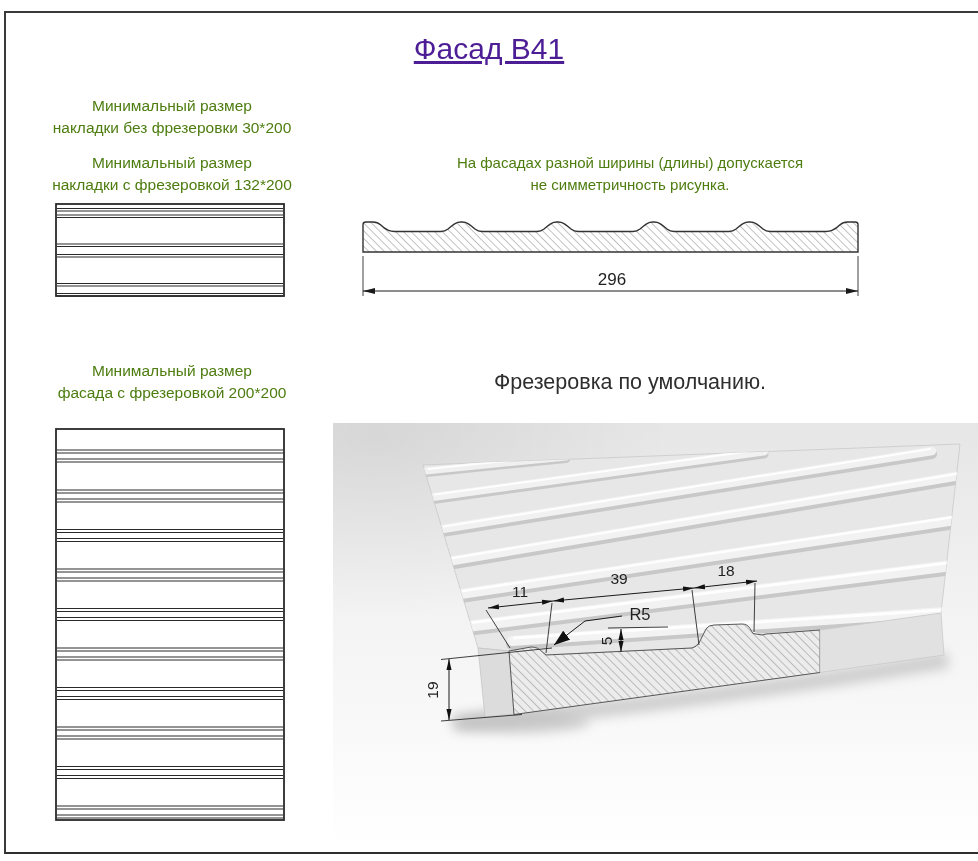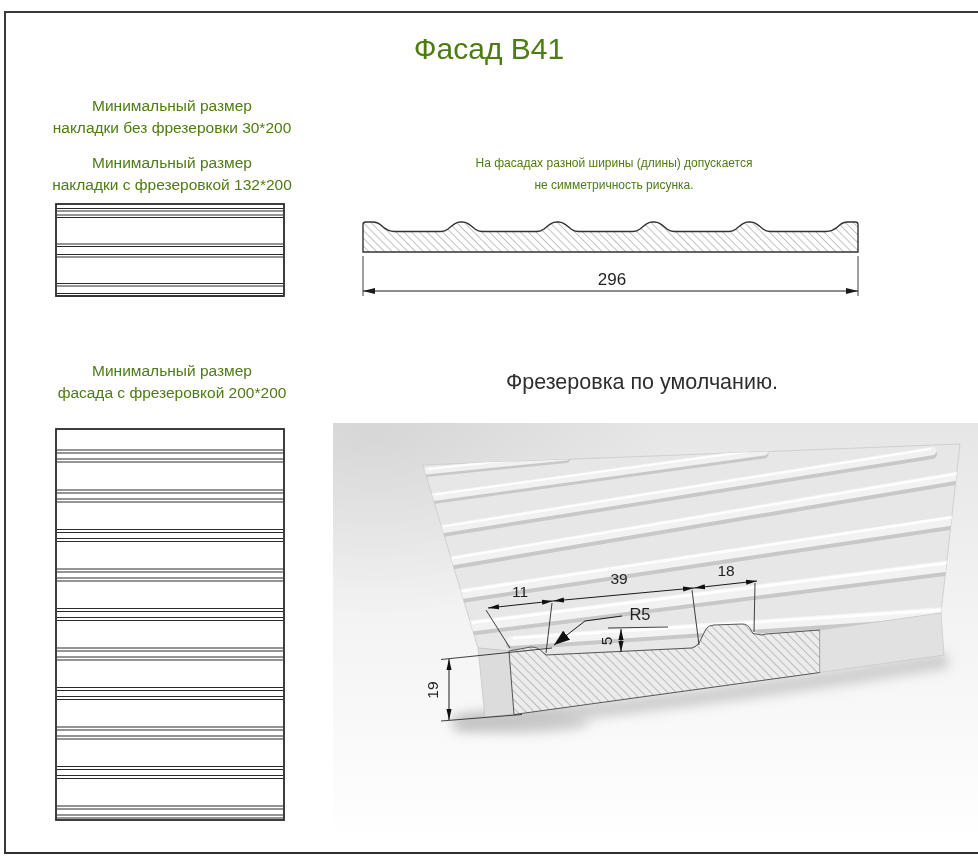--- a/index.html
+++ b/index.html
@@ -1,26 +1,26 @@
 <!DOCTYPE html>
 <html><head>
 <meta charset="utf-8">
 <style>
   html,body{margin:0;padding:0;background:#fff;}
   .page{position:relative;width:978px;height:861px;background:#ffffff;overflow:hidden;
         font-family:"Liberation Sans",sans-serif;}
   .frame{position:absolute;left:4px;top:11px;right:-3px;bottom:7px;
          border-top:2px solid #3a3a3a;border-left:2px solid #3a3a3a;border-bottom:2px solid #2f2f2f;}
   .t{position:absolute;color:#4d7c0f;text-align:center;white-space:pre-line;}
-  .title{left:0;top:30px;width:978px;font-size:30px;line-height:38px;color:#4d7c0f;}
+  .title{left:0;top:30px;width:978px;font-size:30px;line-height:38px;color:#4c1d95;text-decoration:underline;}
   .note1{left:22px;top:95px;width:300px;font-size:15.5px;line-height:22px;}
   .note2{left:22px;top:152px;width:300px;font-size:15.5px;line-height:22px;}
   .note3{left:22px;top:360px;width:300px;font-size:15.5px;line-height:22px;}
-  .rnote{left:324px;top:152px;width:580px;font-size:12px;line-height:22px;}
-  .mill{left:352px;top:370px;width:580px;font-size:21.5px;color:#2e2e2e;}
+  .rnote{left:340px;top:152px;width:580px;font-size:15px;line-height:22px;}
+  .mill{left:340px;top:370px;width:580px;font-size:21.5px;color:#2e2e2e;}
   svg{position:absolute;overflow:visible;}
   svg text{font-family:"Liberation Sans",sans-serif;fill:#1f1f1f;}
   .dim{stroke:#1a1a1a;stroke-width:1;fill:none;}
   .ext{stroke:#2a2a2a;stroke-width:0.9;fill:none;}
 </style>
 </head>
 <body>
 
 <div class="page">
   <div class="frame"></div>

